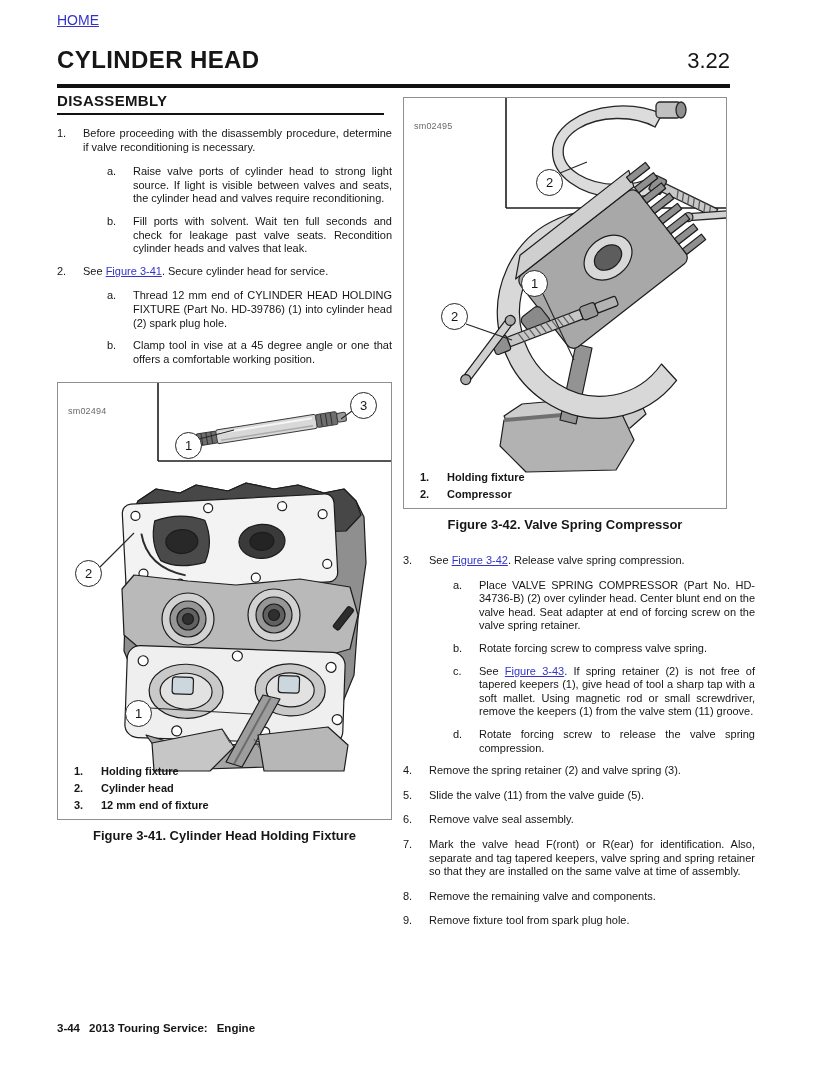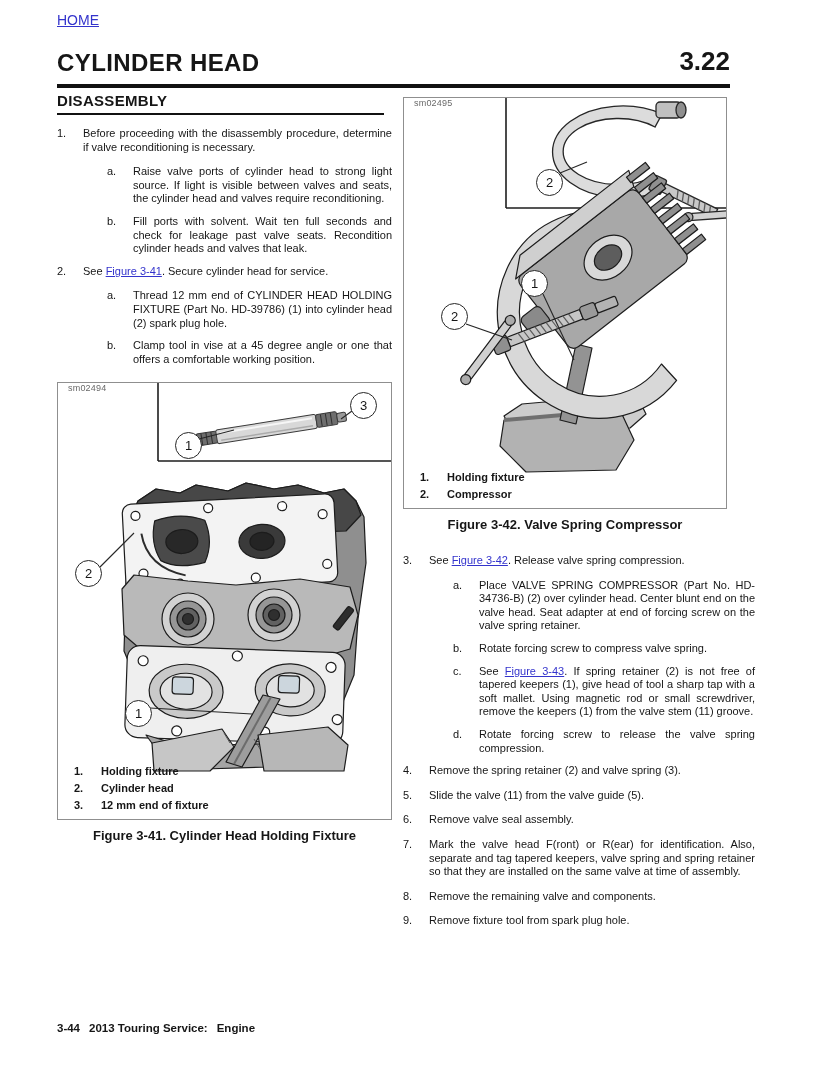--- a/index.html
+++ b/index.html
@@ -3,40 +3,40 @@
 <meta charset="utf-8">
 <style>
   html,body{margin:0;padding:0;background:#ffffff;}
   .page{position:relative;width:834px;height:1072px;background:#fff;
         font-family:"Liberation Sans","DejaVu Sans",sans-serif;color:#161616;overflow:hidden;}
   a.lnk{color:#3333cc;text-decoration:underline;cursor:pointer;}
   .home{position:absolute;left:57px;top:12px;font-size:14px;}
   .title-row{position:absolute;left:57px;top:46px;width:673px;display:flex;
              justify-content:space-between;align-items:flex-end;}
   .title{font-size:24px;font-weight:bold;letter-spacing:.4px;}
-  .pageno{font-size:26px;font-weight:bold;}
+  .pageno{font-size:22px;font-weight:normal;}
   .title-rule{position:absolute;left:57px;top:84px;width:673px;height:4px;background:#111;}
   .col-left{position:absolute;left:57px;top:92px;width:335px;}
   .col-right{position:absolute;left:403px;top:97px;width:352px;}
   .sec-head{font-size:15px;font-weight:bold;letter-spacing:.3px;}
   .sec-rule{width:327px;height:2px;background:#111;margin:4px 0 12px 0;}
   table.tools{border-collapse:collapse;width:327px;font-size:11px;margin-bottom:15px;}
   table.tools th{background:#b3b3b3;font-weight:bold;border:1px solid #3c3c3c;padding:3px 6px;}
   table.tools th.c1{width:112px;text-align:left;}
   table.tools th.c2{text-align:center;}
   table.tools td{border:1px solid #3c3c3c;padding:3px 6px;}
   .step{display:flex;font-size:11px;line-height:13.6px;margin-bottom:11px;}
   .step .n{flex:0 0 26px;}
   .step .b{flex:1;text-align:justify;}
   .sub{margin-left:50px;margin-bottom:9px;}
   .fig-frame{position:relative;border:1px solid #8f8f8f;background:#fff;}
   .f41{width:333px;height:436px;margin-top:16px;}
   .f42{width:322px;height:410px;}
   .art{position:absolute;left:0;top:0;}
-  .fig-code{position:absolute;left:10px;top:0;font-size:9px;color:#696969;letter-spacing:.2px;}
+  .fig-code{position:absolute;left:10px;top:23px;font-size:9px;color:#696969;letter-spacing:.2px;}
   .fig-legend{position:absolute;left:16px;bottom:5px;font-size:11px;font-weight:bold;line-height:17px;}
   .fig-legend .row{display:flex;}
   .fig-legend .ln{flex:0 0 27px;}
   .callout{position:absolute;width:25px;height:25px;border:1.4px solid #262626;border-radius:50%;
            background:#fff;font-size:13px;display:flex;align-items:center;justify-content:center;z-index:3;}
   .fig-caption{font-size:13px;font-weight:bold;text-align:center;margin:8px 0 0 0;}
   .cap41{width:335px;margin-bottom:4px;}
   .cap42{width:324px;margin-bottom:22px;}
   .footer{position:absolute;left:57px;top:1022px;font-size:11.5px;font-weight:bold;display:flex;gap:9px;text-align:right;}
 </style>

